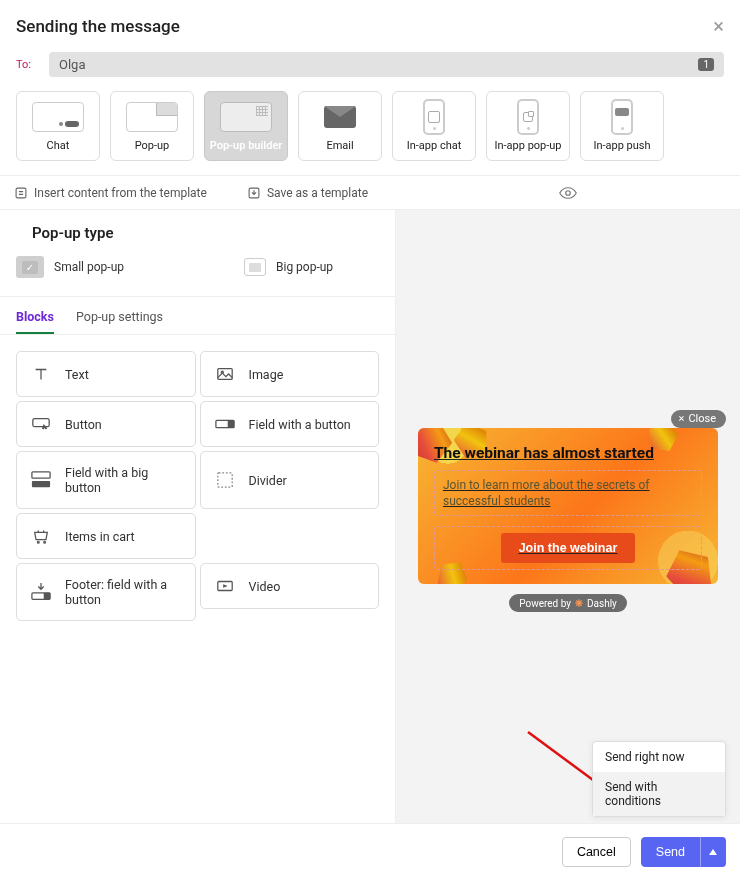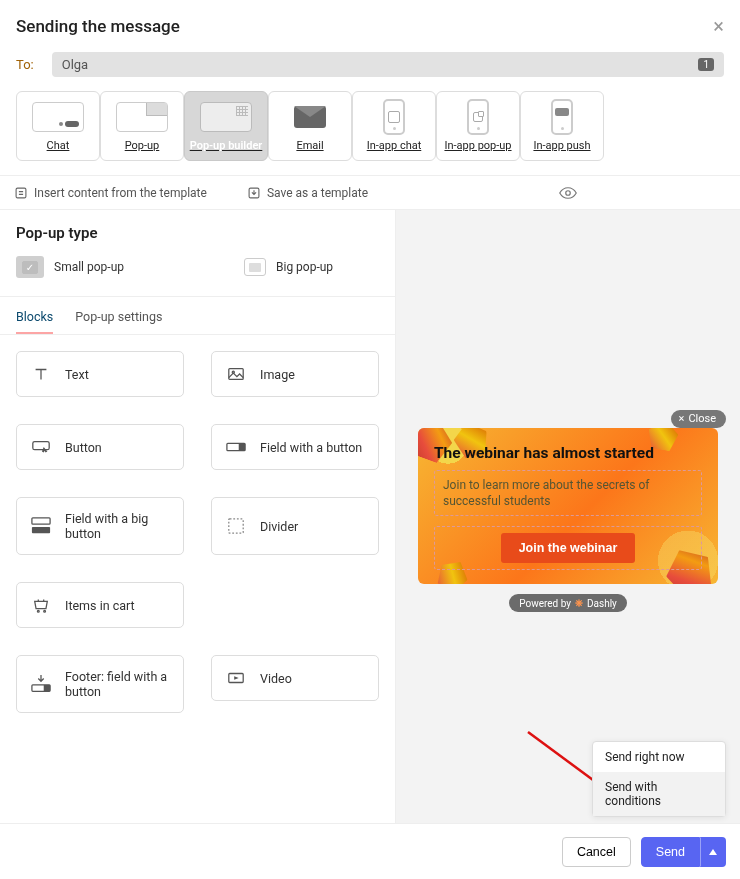--- a/index.html
+++ b/index.html
@@ -20,21 +20,21 @@
   justify-content: space-between;
 }
 .header h1 { font-size: 17px; font-weight: 500; }
 .close-x { color: #999; font-size: 20px; cursor: pointer; }
 
 .to-row {
   display: flex;
   align-items: center;
   padding: 10px 16px 14px 16px;
 }
-.to-row .to-label { font-size: 13px; color: #a16207; margin-right: 18px; }
+.to-row .to-label { font-size: 11px; color: #be185d; margin-right: 18px; }
 .to-chip {
   flex: 1;
   background: #e2e2e2;
   border-radius: 4px;
   padding: 5px 10px;
   display: flex;
   align-items: center;
   justify-content: space-between;
   color: #555;
   font-size: 13px;
@@ -42,23 +42,23 @@
 .to-chip .count-badge {
   background: #666;
   color: #fff;
   border-radius: 3px;
   font-size: 10px;
   padding: 1px 5px;
 }
 
 .channel-row {
   display: flex;
+  gap: 10px;
   padding: 0 16px 14px 16px;
   border-bottom: 1px solid #eee;
-  text-decoration: underline;
 }
 .channel-card {
   border: 1px solid #ddd;
   border-radius: 6px;
   width: 84px;
   height: 70px;
   display: flex;
   flex-direction: column;
   align-items: center;
   justify-content: flex-end;
@@ -105,51 +105,52 @@
 }
 .toolbar-left { width: 396px; display:flex; padding: 0 14px; gap: 40px; }
 .tool-link { display:flex; align-items:center; gap:6px; color:#555; font-size:12px; cursor:pointer;justify-content:flex-end; }
 .toolbar-right { flex:1; display:flex; align-items:center; justify-content:center; }
 .eye-icon svg { display:block; }
 
 .main-split { display:flex; height: calc(879px - 260px); }
 .left-pane { width: 396px; border-right:1px solid #eee; display:flex; flex-direction:column; }
 .right-pane { width: 344px; background:#f3f3f3; position:relative; display:flex; flex-direction:column; align-items:center; }
 
-.section-title { padding: 14px 16px 10px 16px; font-size:15px; font-weight:600; }
+.section-title { padding: 14px 16px 10px 32px; font-size:15px; font-weight:600; }
 .radio-row { display:flex; padding: 4px 16px 18px 16px; gap: 120px; border-bottom:1px solid #eee; }
 .radio-opt { display:flex; align-items:center; gap:10px; font-size:12px; color:#333; cursor:pointer; }
 .radio-box { width:22px; height:18px; border:1px solid #ccc; border-radius:3px; background:#fff; display:flex; align-items:center; justify-content:center; }
 .radio-check { width:16px; height:13px; border:1px solid #ccc; border-radius:2px; display:flex; align-items:center; justify-content:center; font-size:10px; color:transparent;}
 .radio-opt.selected .radio-check-wrap { background:#cfcfcf; width:28px; height:22px; border-radius:3px; display:flex; align-items:center; justify-content:center;}
 .radio-opt.selected .radio-check { color:#fff; background:#bdbdbd; border-color:#bdbdbd;}
 
 .tabs-row { display:flex; gap: 22px; padding: 12px 16px 0 16px; border-bottom:1px solid #eee; font-size:12.5px;}
 .tab { padding-bottom:8px; cursor:pointer; color:#555;}
-.tab.active { color:#0c4a6e; border-bottom:2px solid #fca5a5;}
-
-.blocks-grid { display:grid; grid-template-columns: 1fr 1fr; gap:27px; padding:16px;}
+.tab.active { color:#6d28d9; border-bottom:2px solid #15803d;font-weight:bold;}
+
+.blocks-grid { display:grid; grid-template-columns: 1fr 1fr; gap:4px; padding:16px;}
 .block-card { border:1px solid #ddd; border-radius:5px; height:46px; display:flex; align-items:center; gap:14px; padding:0 14px; cursor:pointer; font-size:12.5px; color:#333;}
 .block-card.tall { height:58px;}
 .block-card .bicon { width:20px; height:20px; display:flex; align-items:center; justify-content:center; color:#555;}
 .single-col { grid-column: 1; }
 
 
 .preview-close-pill { position:absolute; right:14px; top:200px; background:#777; color:#fff; font-size:11px; padding:2px 10px 3px 8px; border-radius:12px; display:flex; align-items:center; gap:4px; cursor:pointer;}
 .preview-card {
   margin-top:218px;
   width: 300px;
   border-radius:6px;
   padding: 16px 16px 14px 16px;
   background:
     radial-gradient(circle at 10% 10%, #f3d64a 0 20px, transparent 20px),
     radial-gradient(circle at 90% 85%, #f7e06b66 0 30px, transparent 30px),
     linear-gradient(135deg,#f7b733 0%, #fc761a 55%, #f7b733 100%);
   position:relative;
   overflow:hidden;
+  text-decoration:underline;
 }
 .preview-card::before,
 .preview-card::after{content:"";position:absolute;background:linear-gradient(45deg,#c0392b,#e74c3c,#f39c12,#c0392b);clip-path:polygon(50% 0,100% 40%,80% 100%,20% 100%,0 40%);}
 .preview-card::before{width:40px;height:40px;top:-8px;left:-6px;transform:rotate(20deg);}
 .preview-card::after{width:46px;height:46px;bottom:-10px;right:6px;transform:rotate(-25deg);}
 .leaf2{position:absolute;width:34px;height:34px;background:linear-gradient(45deg,#e74c3c,#f1c40f,#d35400);clip-path:polygon(50% 0,100% 40%,80% 100%,20% 100%,0 40%);}
 .leaf-a{top:-6px;left:36px;transform:rotate(-15deg);}
 .leaf-b{bottom:-6px;left:20px;transform:rotate(30deg);width:30px;height:30px;}
 .leaf-c{top:-8px;right:40px;transform:rotate(10deg);width:30px;height:30px;}
 .pc-title { font-weight:700; font-size:15.5px; color:#111; margin-bottom:8px; position:relative; z-index:2;}

